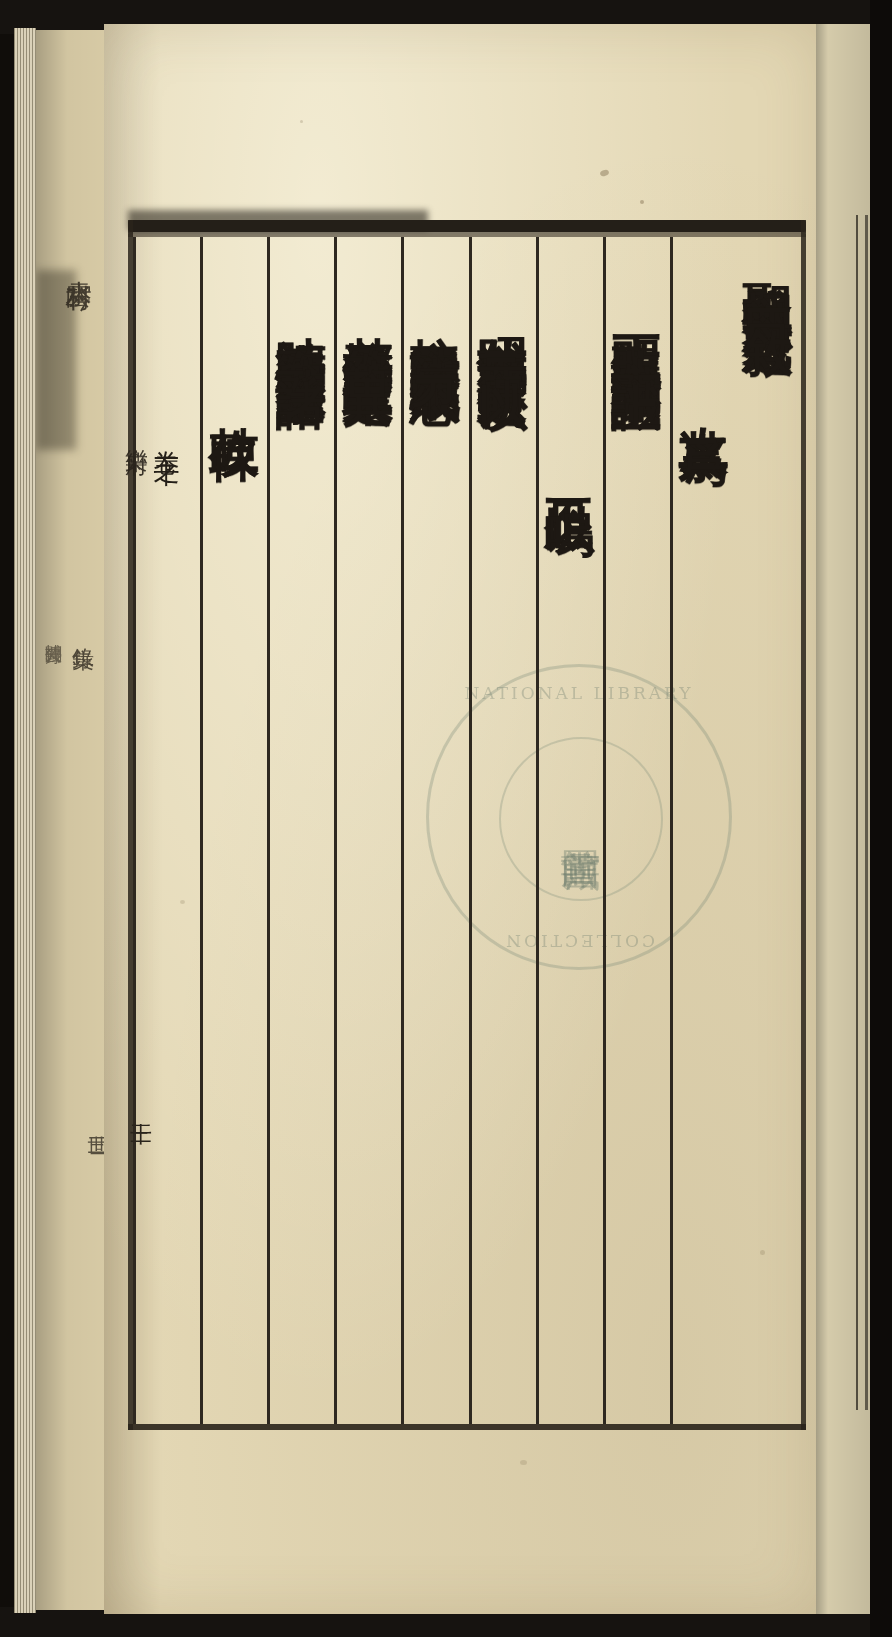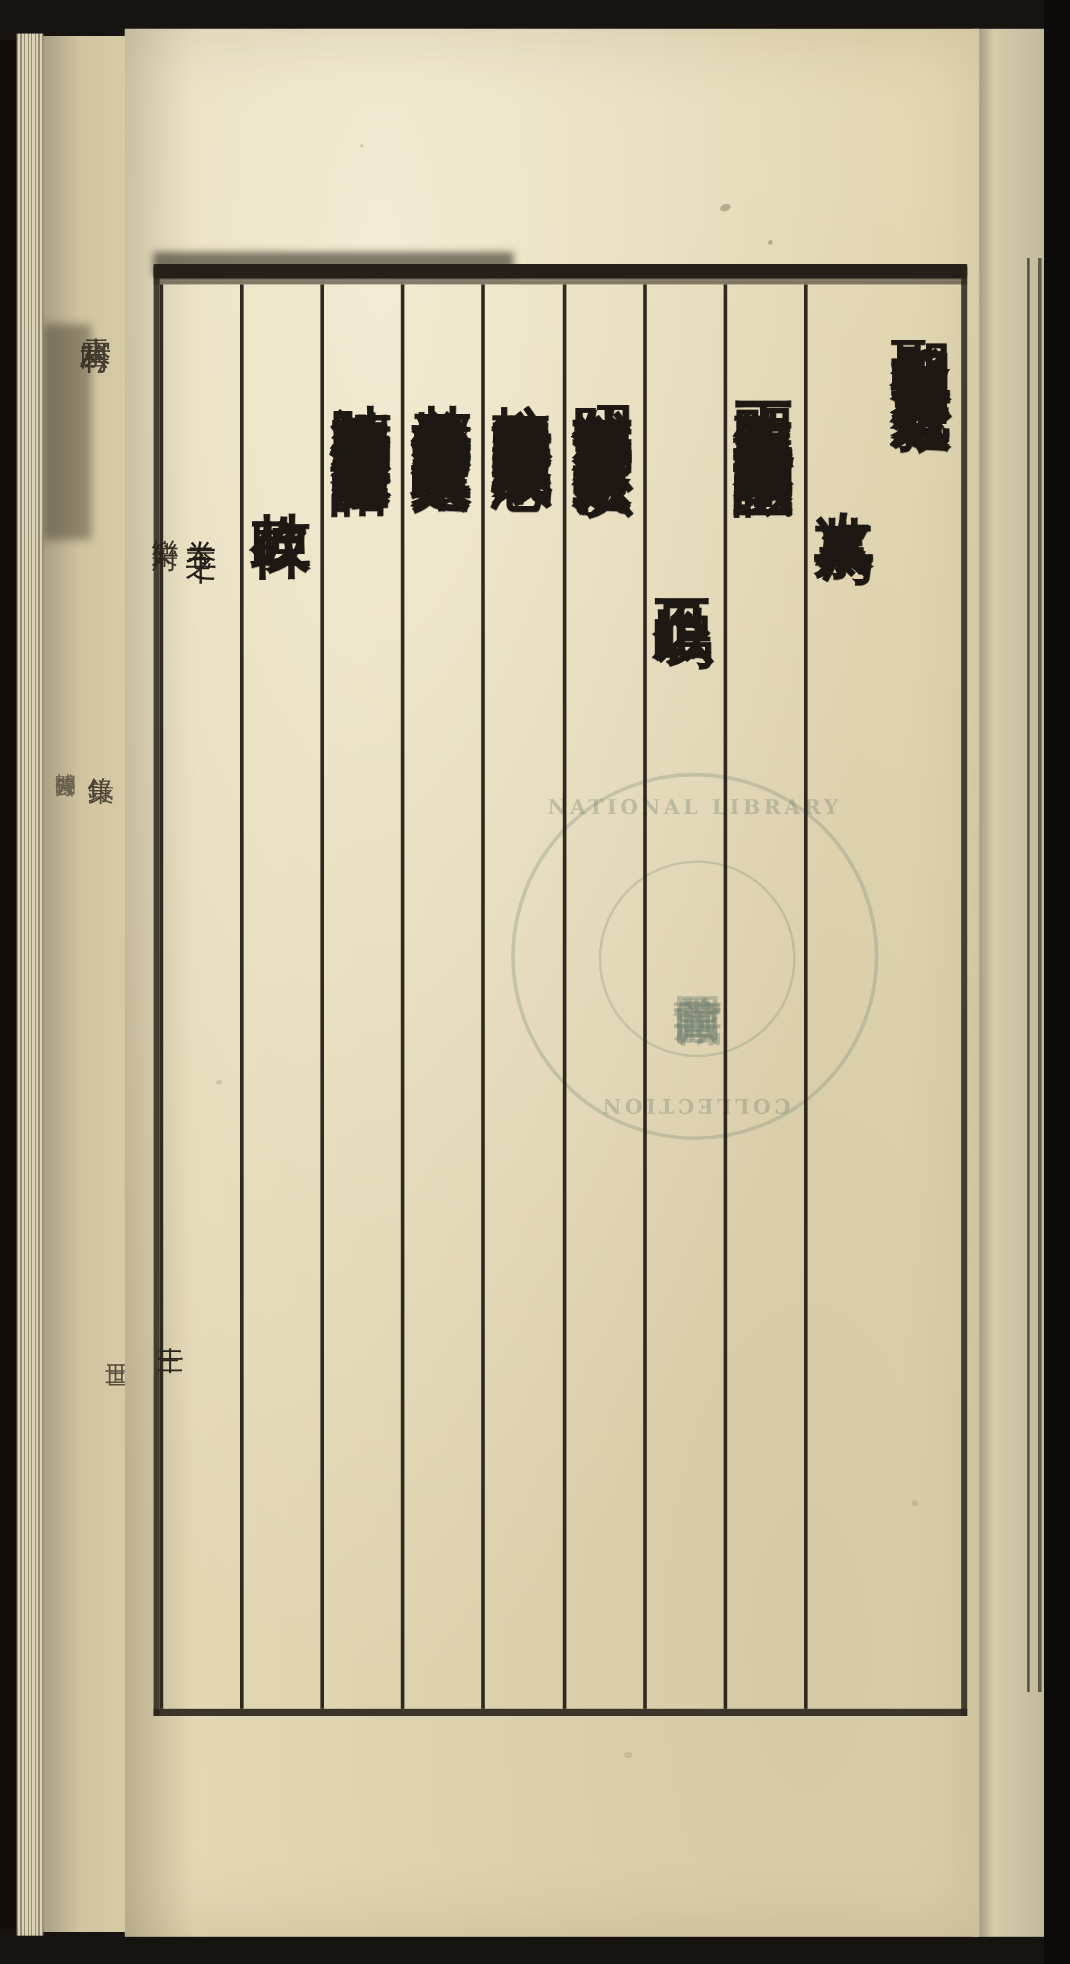--- a/index.html
+++ b/index.html
@@ -122,28 +122,27 @@
       radial-gradient(ellipse at 30% 12%, rgba(255,252,235,0.55), rgba(255,255,255,0) 60%),
       radial-gradient(ellipse at 80% 85%, rgba(120,100,60,0.12), rgba(255,255,255,0) 65%),
       linear-gradient(to right, rgba(70,55,30,0.20), rgba(255,255,255,0) 8%);
     box-shadow: inset 0 0 60px rgba(110,90,50,0.18);
     overflow: hidden;
   }
 
   
   .seal {
     position: absolute;
-    left: 322px; top: 620px;
+    left: 322px; top: 640px;
     width: 300px; height: 300px;
     border: 3px solid rgba(120,135,120,0.30);
     border-radius: 50%;
     color: rgba(110,125,110,0.34);
     font-size: 17px;
     letter-spacing: 3px;
-    font-weight: bold;
   }
   .seal .ring-top,
   .seal .ring-bot {
     position: absolute;
     width: 300px;
     text-align: center;
   }
   .seal .ring-top { top: 16px; left: 0; }
   .seal .ring-bot { bottom: 16px; left: 0; transform: rotate(180deg); }
   .seal-inner {

